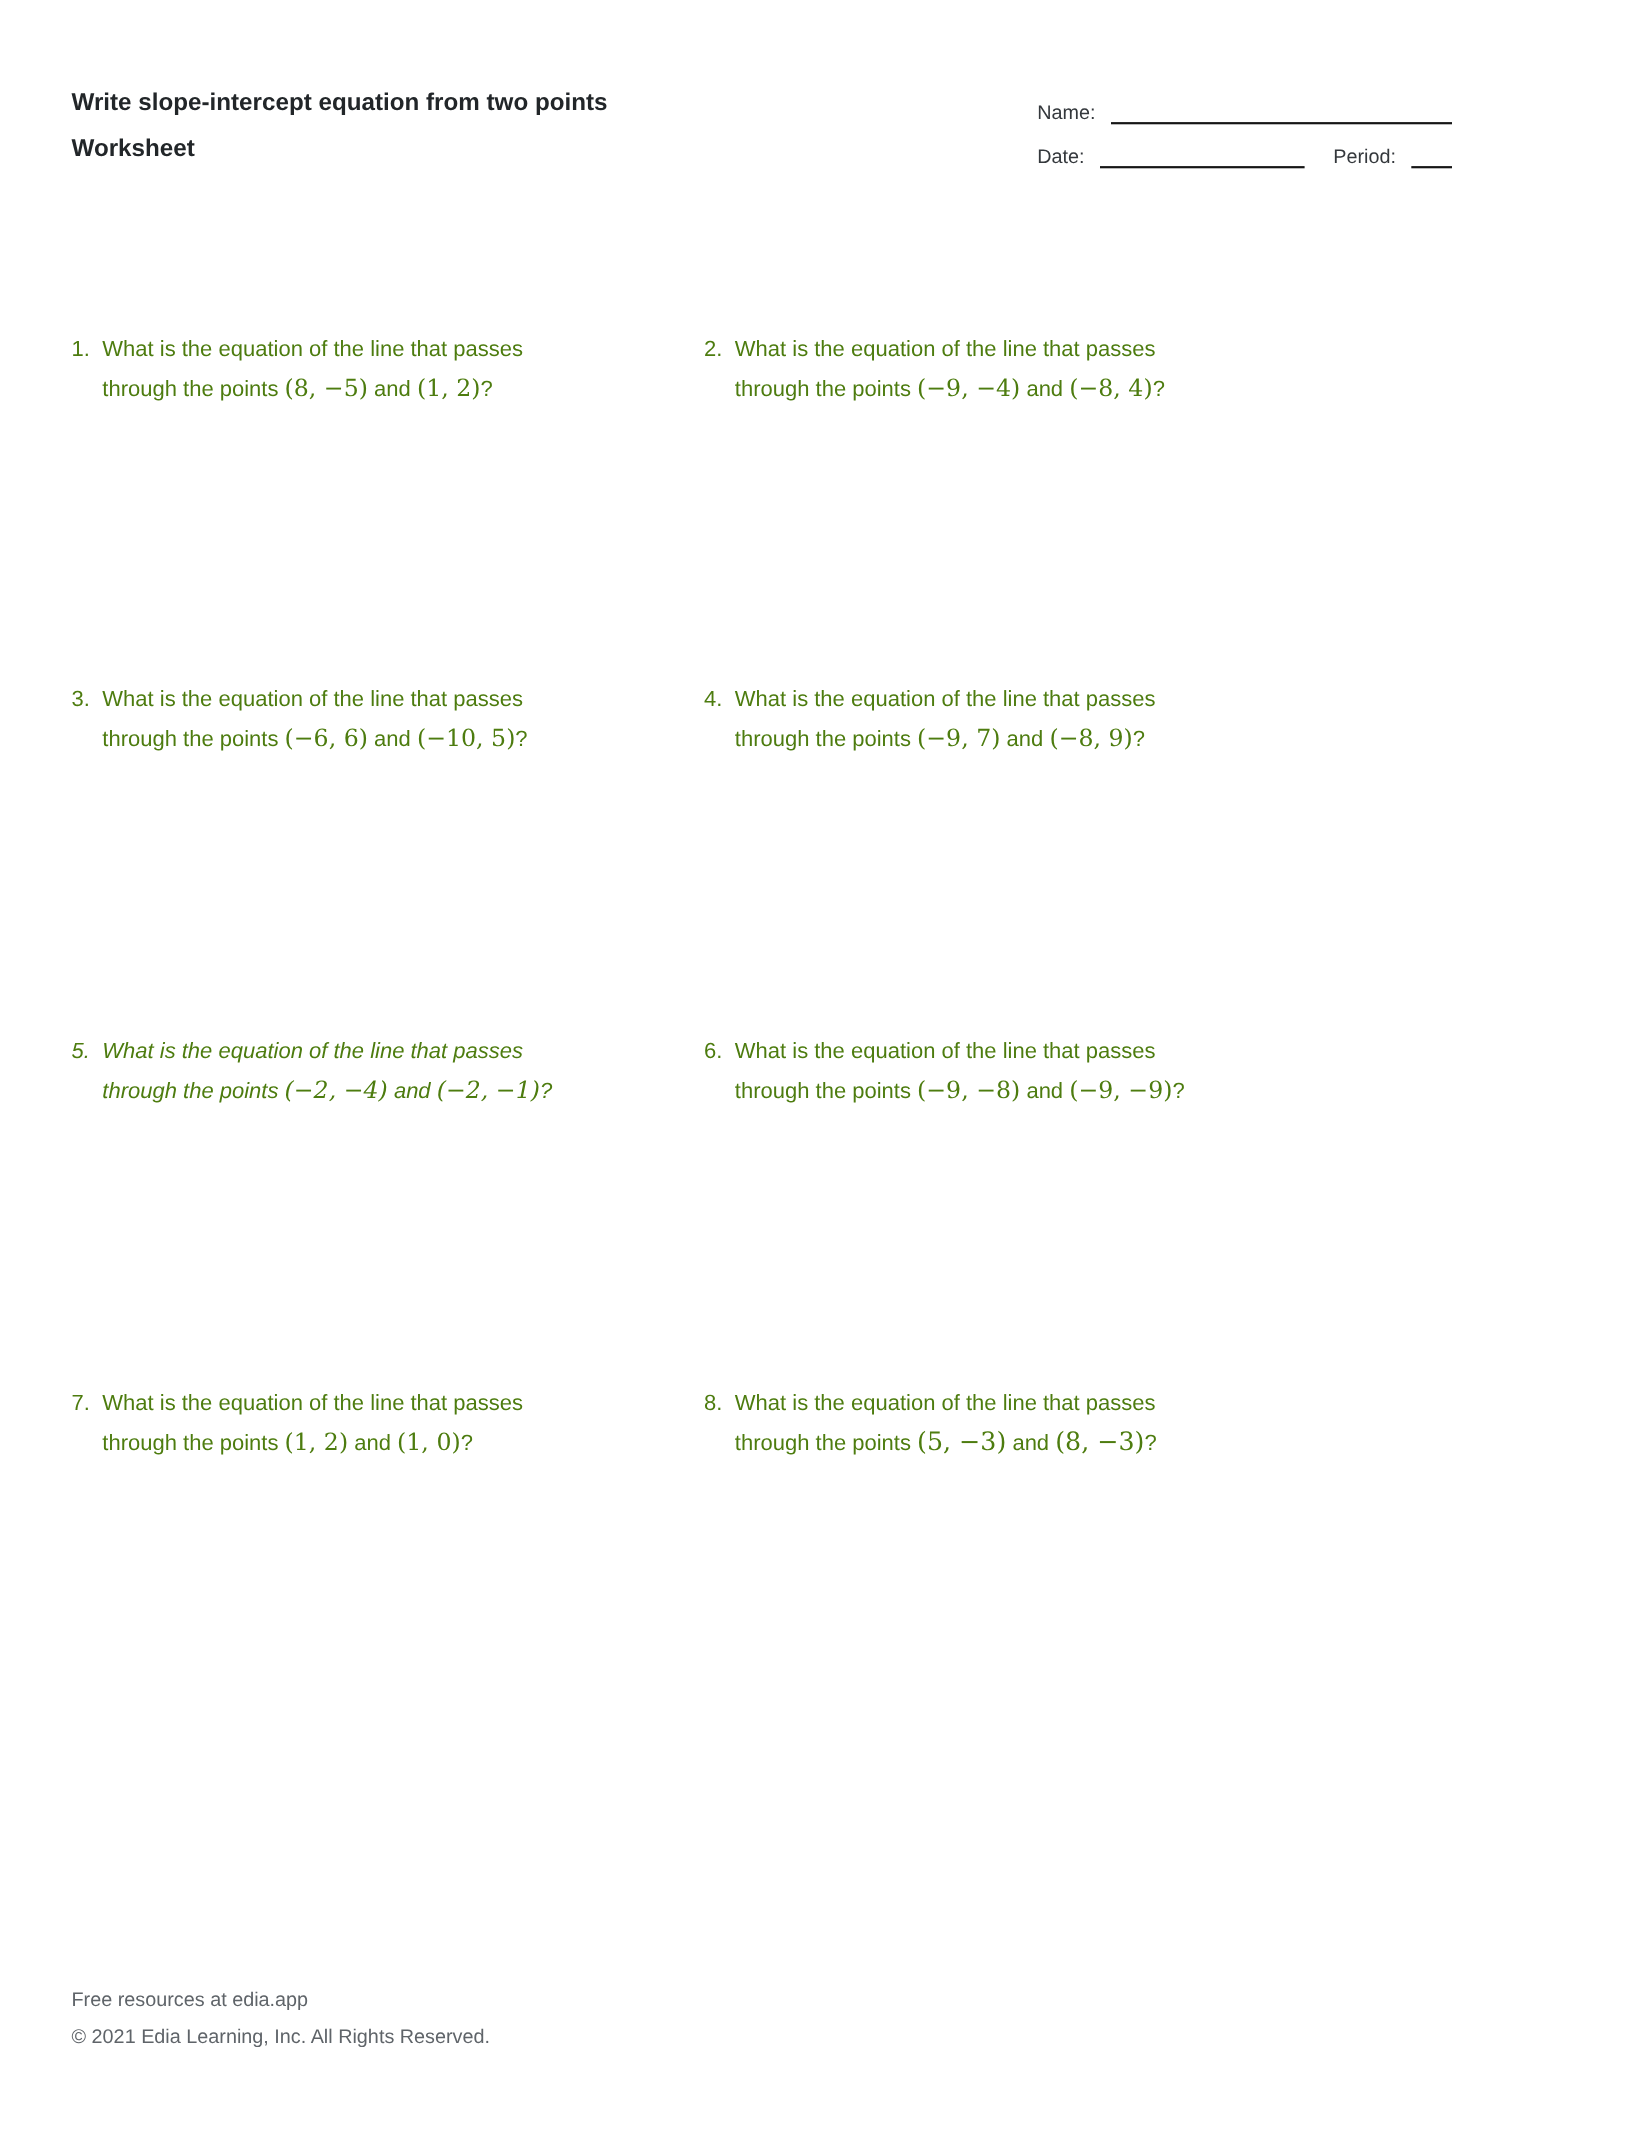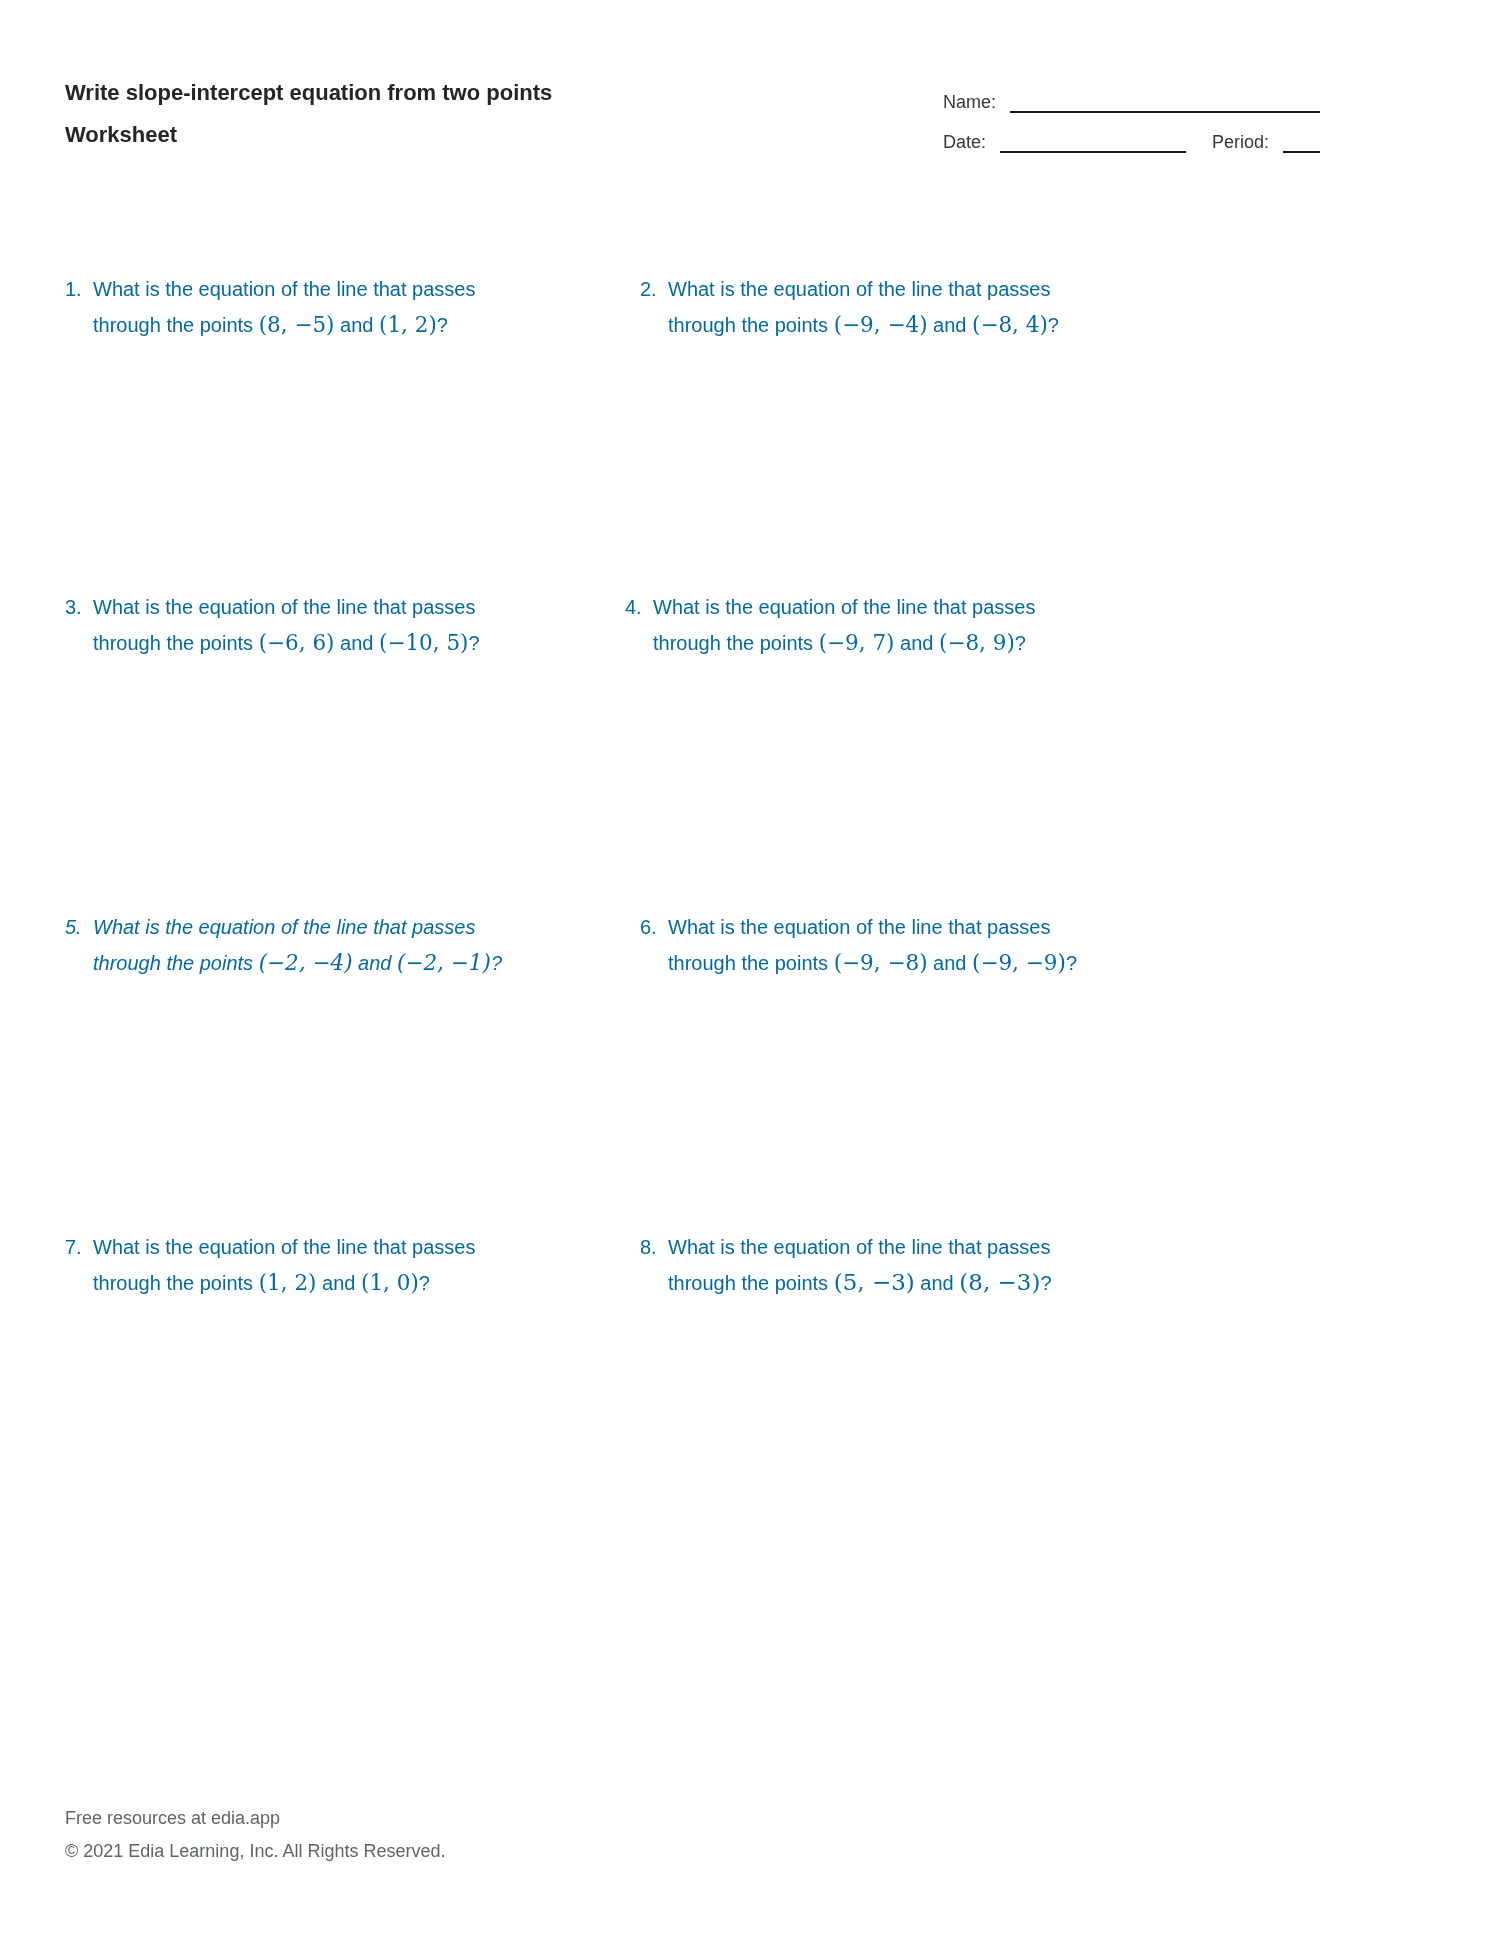--- a/index.html
+++ b/index.html
@@ -47,40 +47,41 @@
   .name-line { flex: 1; margin-left: 14px; }
   .date-line { width: 186px; margin-left: 14px; }
   .period-label { margin-left: 26px; }
   .period-line { flex: 1; margin-left: 14px; }
 
   .question {
     position: absolute;
     width: 560px;
     font-size: 20px;
     line-height: 35px;
-    color: #0369a1;
+    color: #4d7c0f;
+    margin-top: 29px;
   }
   .q-num {
     display: inline-block;
     width: 28px;
   }
   .q-line2 { padding-left: 28px; }
   .math {
     font-family: "DejaVu Serif", serif;
     font-size: 21.5px;
   }
   .math-big {
     font-family: "DejaVu Serif", serif;
     font-size: 23px;
   }
 
   .q-pos-1 { left: 65px;  top: 272px; }
   .q-pos-2 { left: 640px; top: 272px; }
   .q-pos-3 { left: 65px;  top: 590px; }
-  .q-pos-4 { left: 625px; top: 590px; }
+  .q-pos-4 { left: 640px; top: 590px; }
   .q-pos-5 { left: 65px;  top: 910px; font-style: italic; }
   .q-pos-6 { left: 640px; top: 910px; }
   .q-pos-7 { left: 65px;  top: 1230px; }
   .q-pos-8 { left: 640px; top: 1230px; }
 
   .footer {
     position: absolute;
     left: 65px;
     top: 1802px;
     font-size: 18px;

